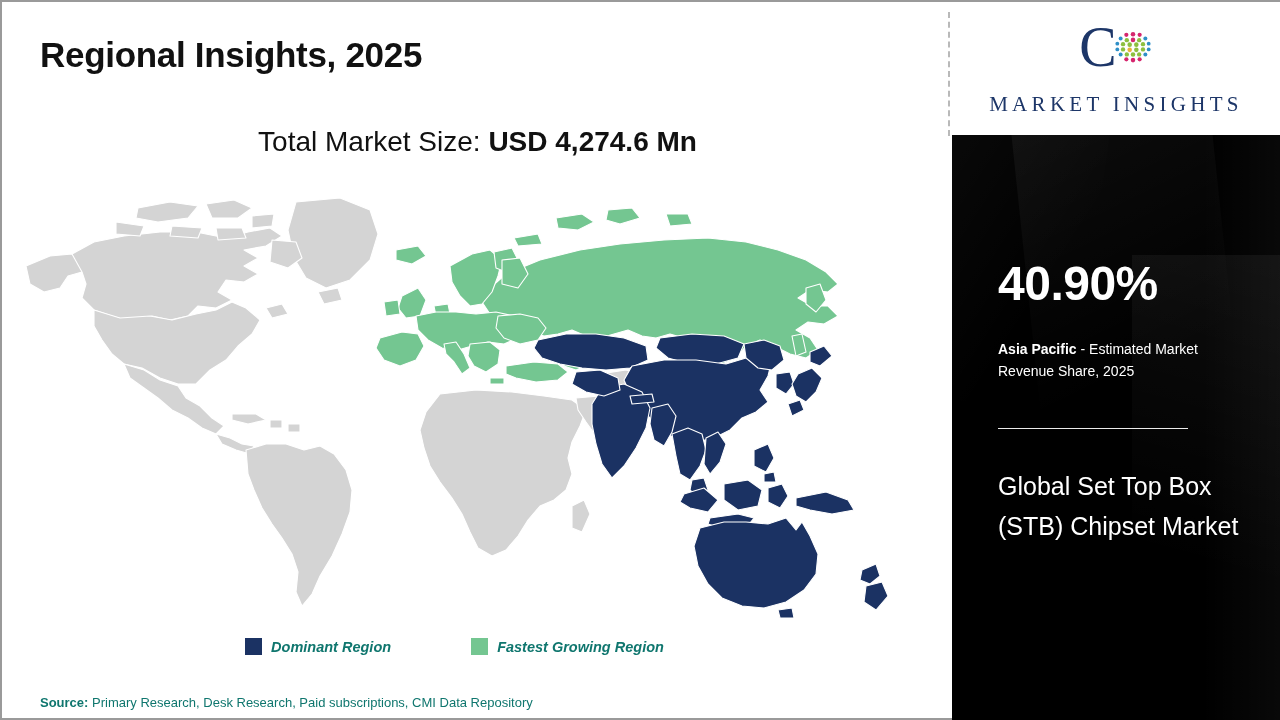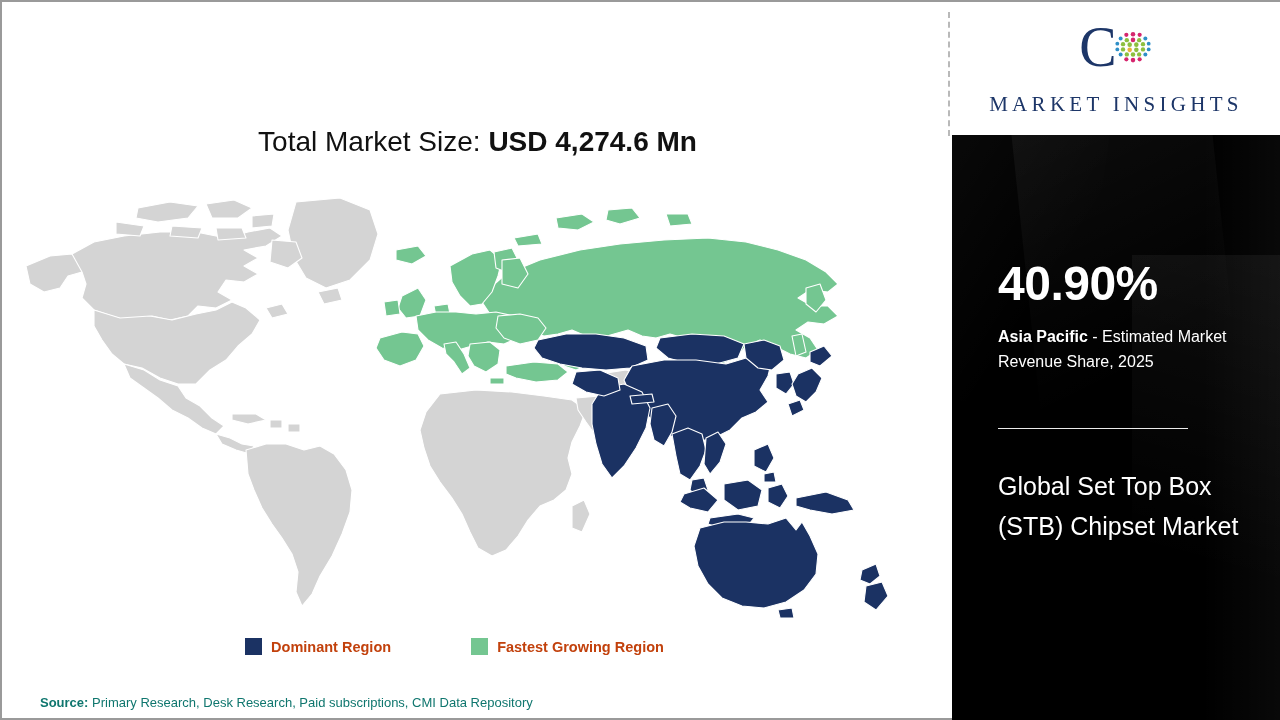--- a/index.html
+++ b/index.html
@@ -45,21 +45,21 @@
   .map-wrap svg{display:block;width:100%;height:100%;}
 
   
   .legend{
     position:absolute;left:0;top:636px;width:905px;
     display:flex;justify-content:center;align-items:center;gap:80px;
   }
   .legend-item{display:flex;align-items:center;gap:9px;}
   .legend-swatch{width:17px;height:17px;display:block;}
   .legend-label{
-    font-size:14.5px;font-weight:bold;color:#c2410c;white-space:nowrap;
+    font-size:14.5px;font-weight:bold;color:#0f766e;white-space:nowrap;font-style:italic;
   }
 
   
   .source-line{
     position:absolute;left:38px;top:693px;
     font-size:13px;color:#0f766e;white-space:nowrap;
   }
   .source-line .src-label{font-weight:bold;}
 
   
@@ -119,40 +119,41 @@
   .tex5{left:0px;top:330px;width:330px;height:260px;
     background:linear-gradient(20deg, rgba(0,0,0,0.06), rgba(0,0,0,0) 60%);}
 
   .stat-pct{
     position:absolute;left:46px;top:125px;
     font-size:48px;font-weight:bold;color:#ffffff;letter-spacing:-0.5px;
     line-height:1;
     white-space:nowrap;
   }
   .stat-desc{
-    position:absolute;left:46px;top:190px;width:246px;
-    font-size:16px;color:#ffffff;line-height:1.55;
+    position:absolute;left:46px;top:204px;width:246px;
+    font-size:14px;color:#ffffff;line-height:1.55;
   }
   .stat-desc b{font-weight:bold;}
   .stat-rule{
     position:absolute;left:46px;top:293px;width:190px;height:0;
     border-top:1.5px solid #ffffff;opacity:0.92;
   }
   .market-name{
     position:absolute;left:46px;top:332px;width:250px;
     font-size:25px;color:#ffffff;line-height:1.58;font-weight:400;
   }
 </style>
 </head>
 <body>
 
 <div id="root">
 
   <div class="left-panel">
 
+    <div class="page-title">Regional Insights, 2025</div>
 
     <div class="market-size">
       <span class="ms-label">Total Market Size:</span>
       <span class="ms-value">USD 4,274.6 Mn</span>
     </div>
 
     <div class="map-wrap">
       <svg viewBox="0 0 880 430" xmlns="http://www.w3.org/2000/svg">
         <g stroke="#ffffff" stroke-width="1.1" stroke-linejoin="round">
 

